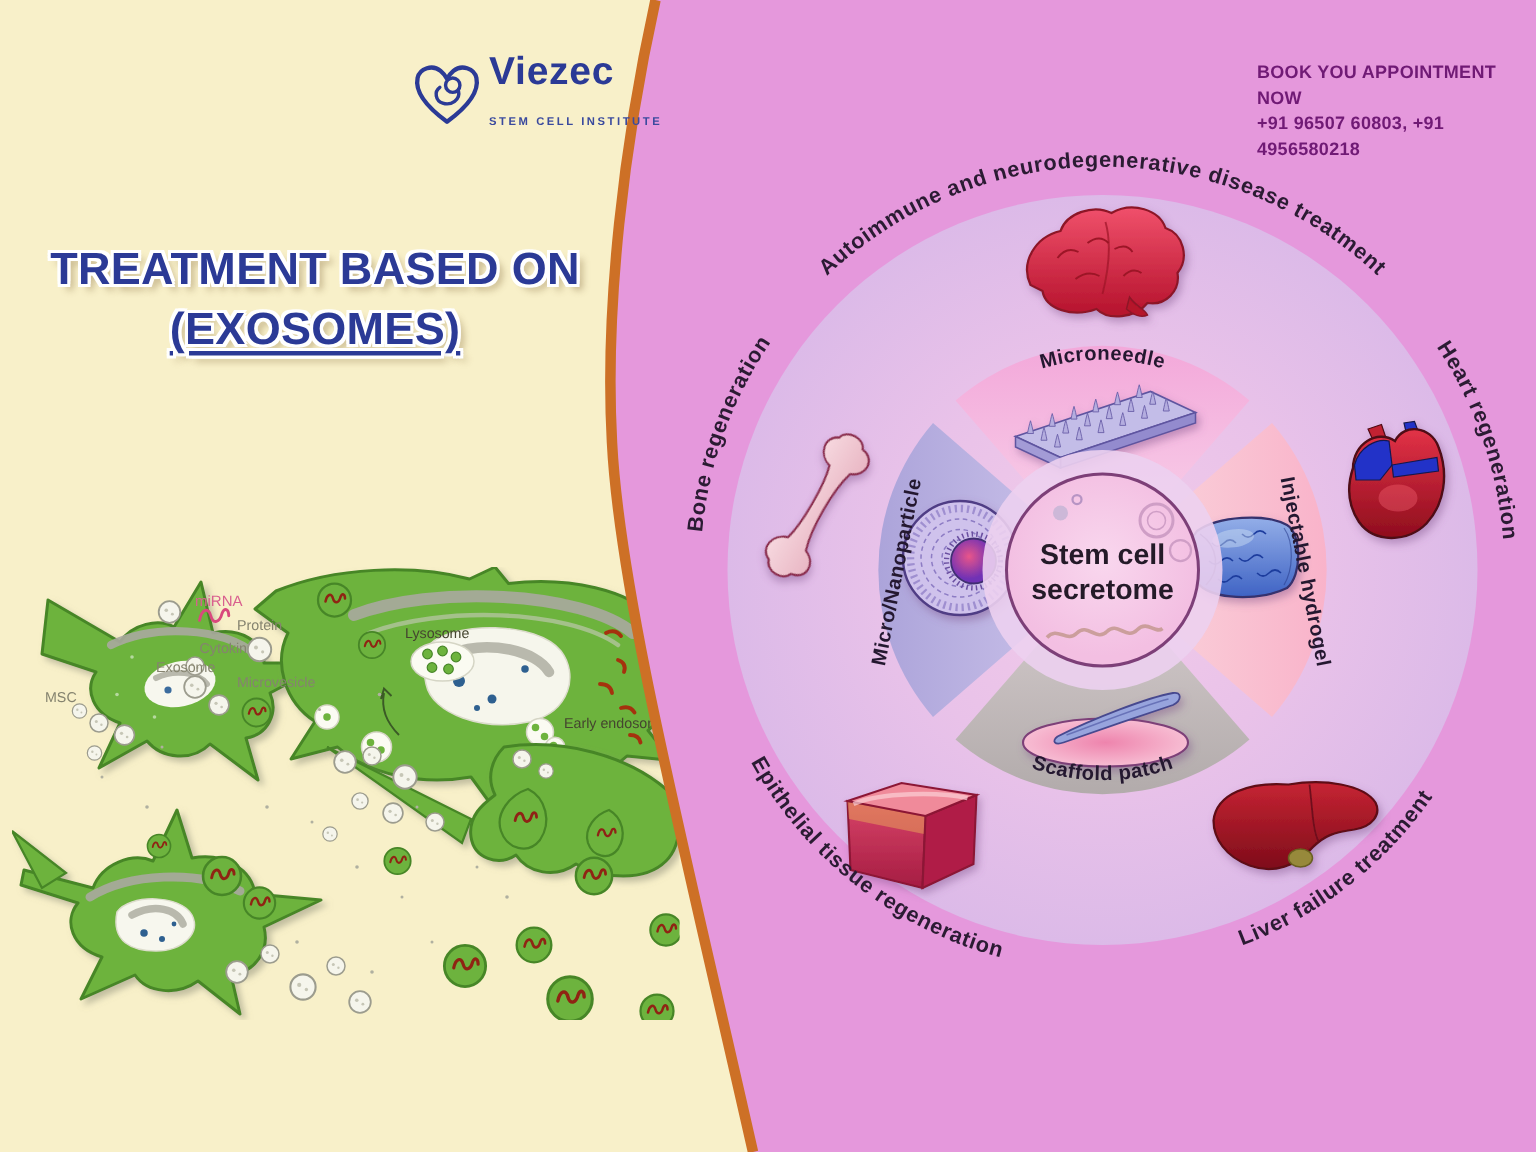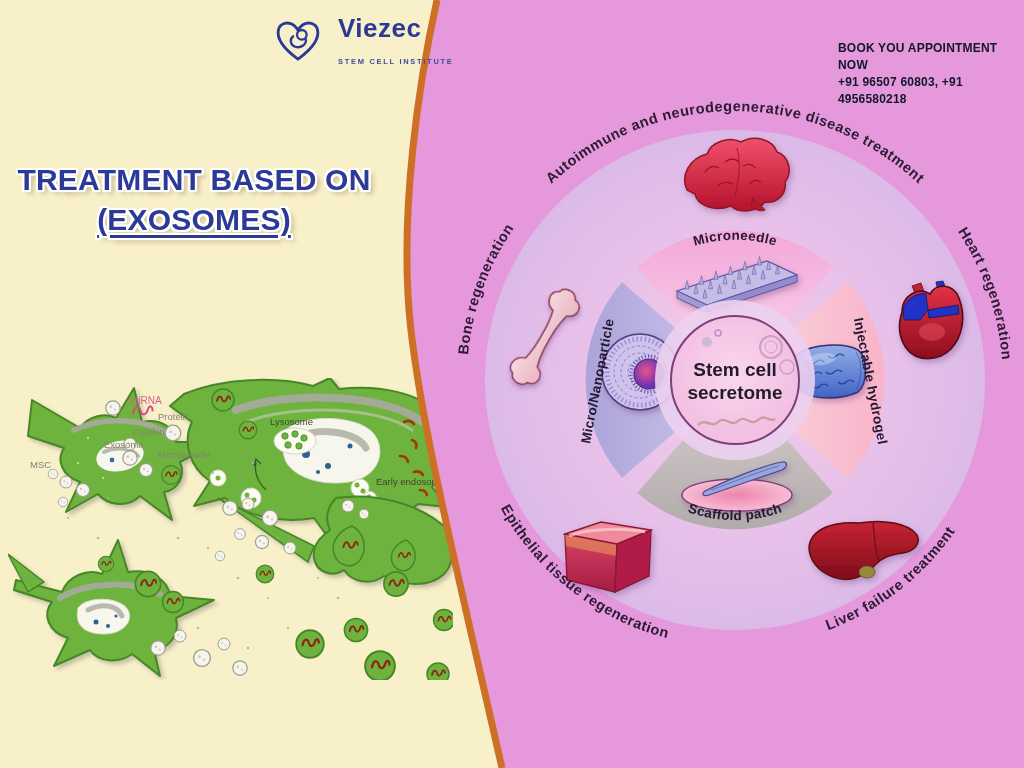--- a/index.html
+++ b/index.html
@@ -1,35 +1,35 @@
 <!DOCTYPE html>
 <html><head>
 <meta charset="utf-8">
 <style>
   html,body{margin:0;padding:0;background:#555;}
   .canvas{position:relative;width:1024px;height:768px;overflow:hidden;
           background:#f8f0c9;font-family:"Liberation Sans",sans-serif;}
   .abs{position:absolute;}
 
   
-  .logo{left:274px;top:15px;display:flex;align-items:center;gap:16px;}
+  .logo{left:274px;top:34px;display:flex;align-items:flex-end;gap:4px;}
   .logo-icon{width:48px;height:44px;}
   .logo-name{font-size:26px;font-weight:800;color:#2b3a96;letter-spacing:.5px;line-height:26px;}
   .logo-tagline{font-size:7.5px;font-weight:700;color:#3a4a9e;letter-spacing:1.7px;margin-top:16px;}
 
   
-  .title{left:0;top:160px;width:388px;text-align:center;font-weight:800;
+  .title{left:16px;top:160px;width:388px;text-align:center;font-weight:800;
          font-size:30px;line-height:40px;color:#2b3a96;letter-spacing:.2px;
          text-shadow:-2px -2px 0 #fff,2px -2px 0 #fff,-2px 2px 0 #fff,2px 2px 0 #fff,
                      0 -2px 0 #fff,0 2px 0 #fff,-2px 0 0 #fff,2px 0 0 #fff,
                      4px 4px 5px rgba(130,105,60,.45);}
   .title .u{text-decoration:underline;text-decoration-thickness:3px;text-underline-offset:5px;}
 
   
-  .appointment{left:838px;top:40px;width:186px;color:#0f172a;font-size:12px;
+  .appointment{left:838px;top:40px;width:186px;color:#701a75;font-size:12px;
                font-weight:700;line-height:17px;letter-spacing:.2px;}
 
   
   .t-label{font-size:14.5px;font-weight:600;fill:#2b1b33;letter-spacing:.5px;}
   .m-label{font-size:13.5px;font-weight:600;fill:#241830;letter-spacing:.3px;}
   .c-label{font-size:19px;font-weight:700;fill:#241a28;}
   .cl{font-size:9.5px;fill:#85836f;}
   .cl-dark{font-size:9.5px;fill:#45452f;}
   .cl-pink{font-size:10px;fill:#d9608f;}
 </style>

